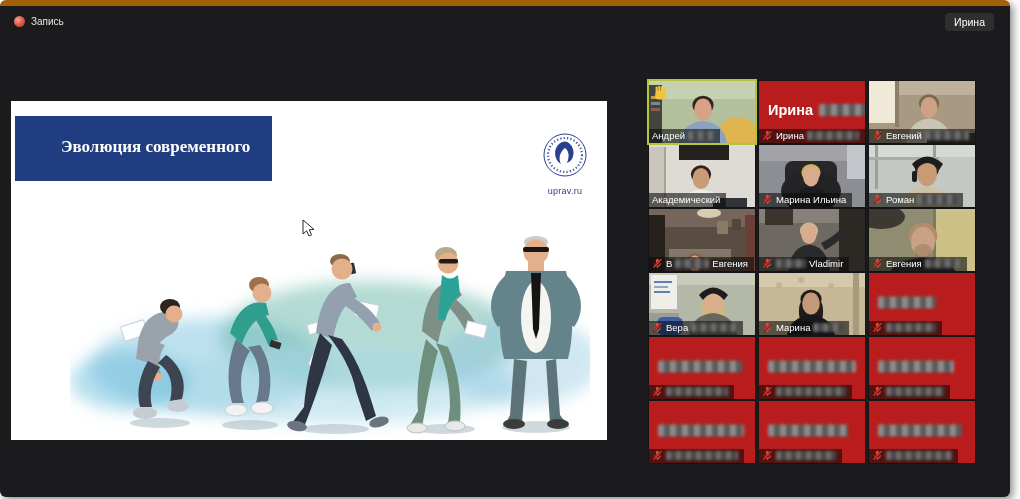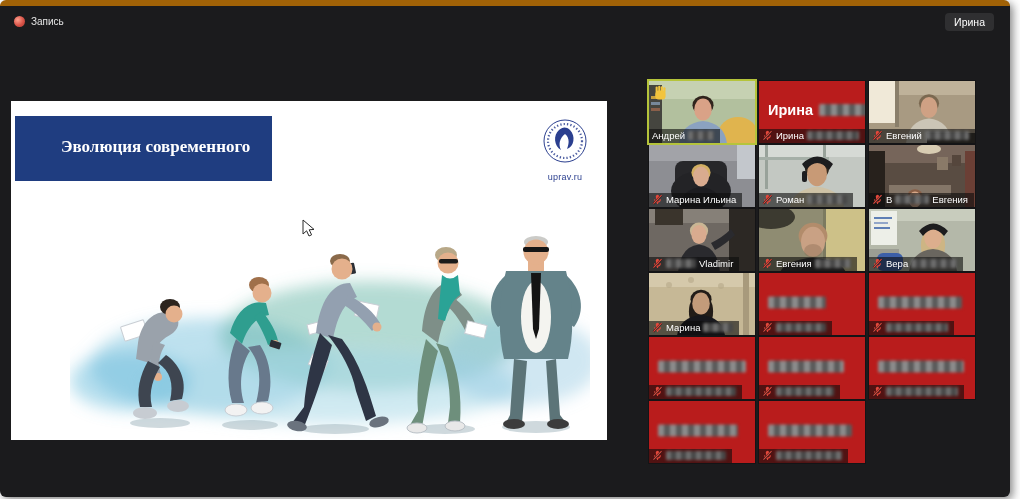--- a/index.html
+++ b/index.html
@@ -13,21 +13,21 @@
        color:#e6e6e6;font-size:10px;}
   .rec-dot{width:11px;height:11px;border-radius:50%;
        background:radial-gradient(circle at 35% 35%,#ffa08d,#d85247 55%,#a83a31);}
   .login{position:absolute;right:16px;top:7px;background:#2f2f31;color:#fff;
        font-size:10.5px;padding:3px 9px;border-radius:4px;cursor:default;}
   
   .slide{position:absolute;left:11px;top:95px;width:596px;height:339px;background:#fff;}
   .banner{position:absolute;left:4px;top:15px;width:257px;height:65px;background:#1f3d80;
        color:#fff;font-family:"Liberation Serif",serif;font-weight:600;font-size:17px;
        line-height:22px;padding:20px 0 0 46px;box-sizing:border-box;}
-  .logo{position:absolute;left:526px;top:16px;width:56px;text-align:center;}
+  .logo{position:absolute;left:526px;top:30px;width:56px;text-align:center;}
   .logo-text{color:#2b3f8f;font-size:9px;margin-top:3px;letter-spacing:.3px;}
   .illus{position:absolute;left:59px;top:110px;}
   .cursor{position:absolute;left:291px;top:118px;}
   
   .grid{position:absolute;left:649px;top:75px;display:grid;
         grid-template-columns:repeat(3,106px);grid-auto-rows:62px;gap:2px 4px;}
   .tile{position:relative;background:#b91c1c;overflow:hidden;outline:1px solid #141416;}
   .tile.speaking{outline:2px solid #b5c43b;z-index:2;}
   .scene{position:absolute;left:0;top:0;}
   .labelbar{position:absolute;left:0;bottom:0;max-width:104px;display:flex;align-items:center;
@@ -228,20 +228,35 @@
             <rect x="5.4" y="8.8" width="1.2" height="2" fill="#e5493c"></rect>
             <line x1="1.6" y1="10.6" x2="10.4" y2="1.2" stroke="#1b1b1d" stroke-width="2.2"></line>
             <line x1="1.6" y1="10.6" x2="10.4" y2="1.2" stroke="#e5493c" stroke-width="1.2"></line>
           </svg>
           <span>Евгений</span>
           <span class="chip" style="width: 44px;"></span>
         </div>
       </div>
       <div class="tile">
         <svg class="scene" width="106" height="62" viewBox="0 0 106 62">
+          <rect x="0" y="0" width="106" height="62" fill="#dedbd4"></rect>
+          <rect x="0" y="2" width="15" height="60" fill="#cac6bd"></rect>
+          <rect x="15" y="2" width="2" height="60" fill="#a8a399"></rect>
+          <rect x="30" y="0" width="50" height="15" fill="#22211e"></rect>
+          <ellipse cx="52" cy="29.325" rx="10.08" ry="9.03" fill="#2c221a"></ellipse>
+          <ellipse cx="52" cy="33.525" rx="8.4" ry="10.5" fill="#c99b78"></ellipse>
+          <path d="M28.9,64 Q31,46.65 52,44.55 Q73,46.65 75.1,64 Z" fill="#efede8"></path>
+          <rect x="64" y="53" width="34" height="9" fill="#33343a"></rect>
+        </svg>
+        <div class="labelbar">
+          <span>Академический</span>
+        </div>
+      </div>
+      <div class="tile">
+        <svg class="scene" width="106" height="62" viewBox="0 0 106 62">
           <rect x="0" y="0" width="106" height="18" fill="#a2a3a8"></rect>
           <rect x="0" y="16" width="106" height="46" fill="#8d8e93"></rect>
           <rect x="88" y="0" width="18" height="34" fill="#c3c7cc"></rect>
           <rect x="26" y="16" width="52" height="46" fill="#27272a" opacity="1" rx="8"></rect>
           <ellipse cx="52" cy="46" rx="30" ry="20" fill="#232326"></ellipse>
           <ellipse cx="52" cy="27.5" rx="9.6" ry="8.6" fill="#d2af62"></ellipse>
           <ellipse cx="52" cy="31.5" rx="8" ry="10" fill="#d9ab8f"></ellipse>
           <path d="M30,64 Q32,44 52,42 Q72,44 74,64 Z" fill="#1c1c20"></path>
         </svg>
         <div class="labelbar">

